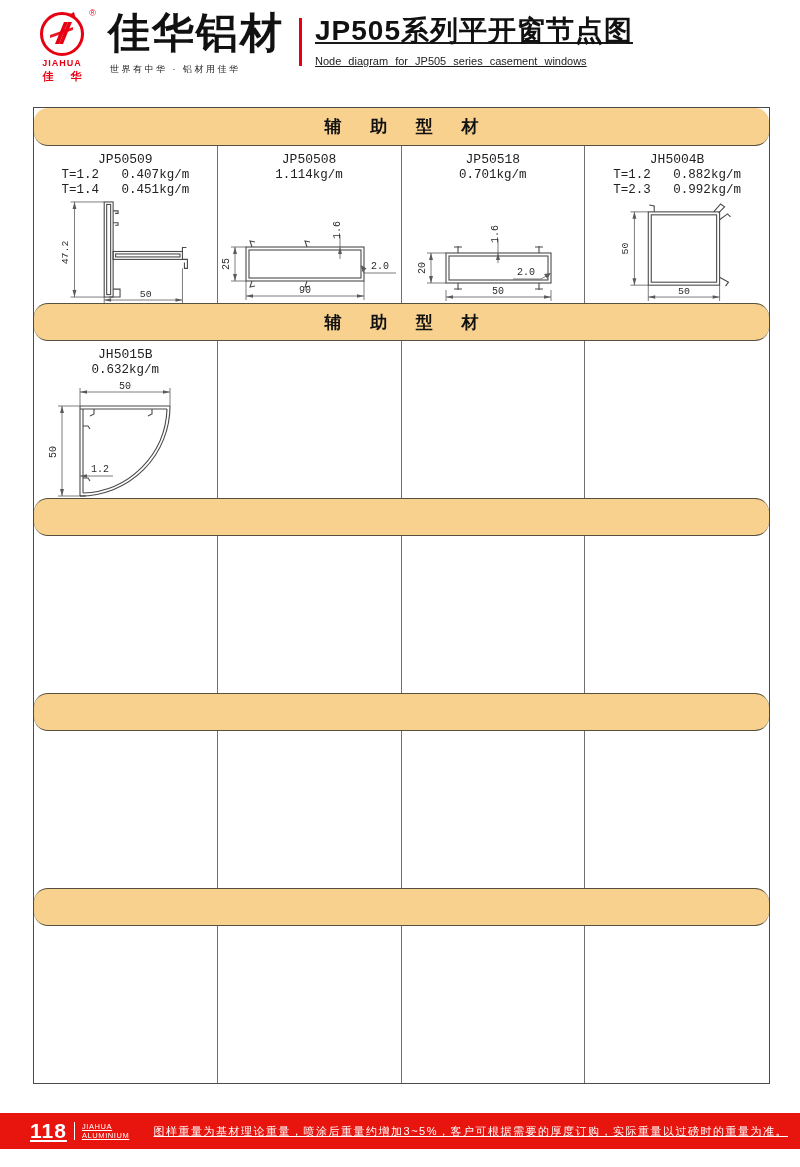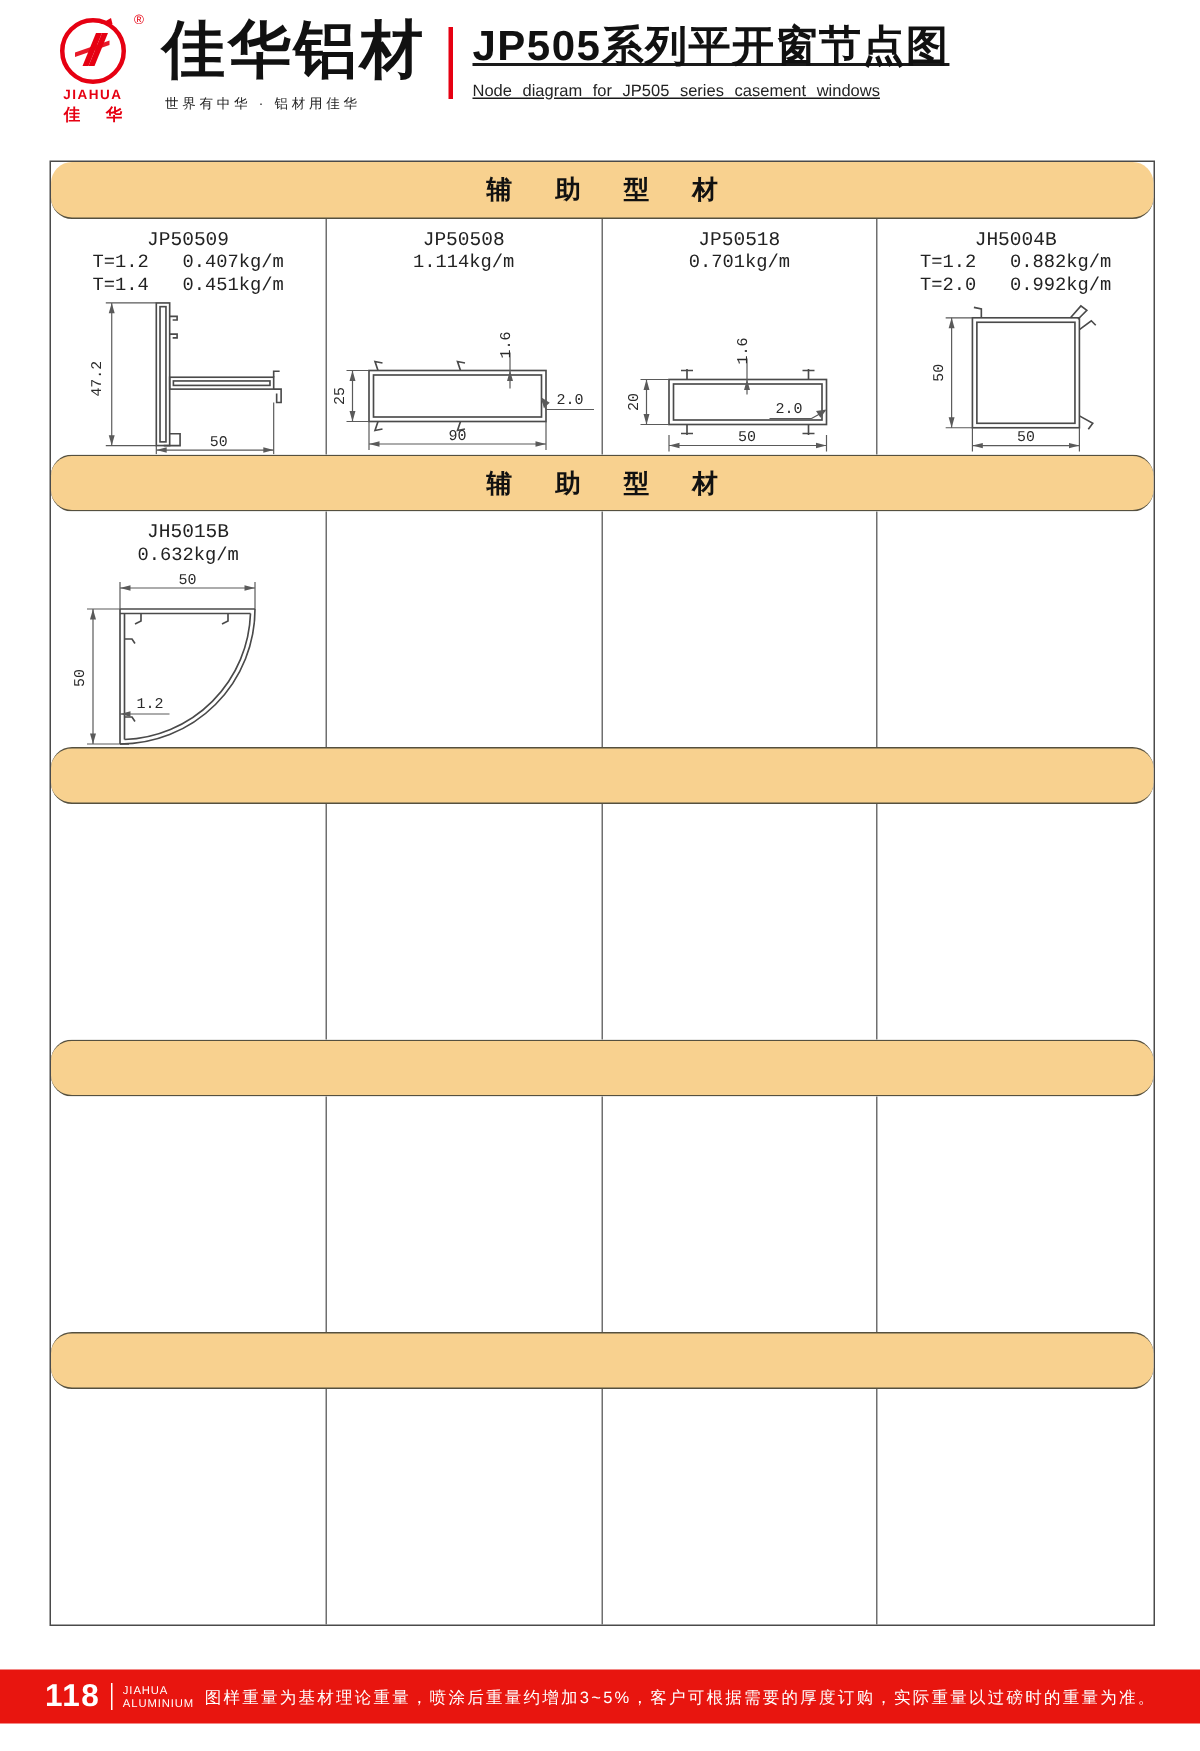--- a/index.html
+++ b/index.html
@@ -34,25 +34,25 @@
   .cell:last-child{border-right:none;}
   .p-name{font-size:13px;color:#222;line-height:16px;}
   .p-spec{font-size:12.5px;color:#222;line-height:15px;white-space:pre;}
   .cell svg{margin-top:auto;display:block;}
   .draw text{font-size:10px;fill:#2b2b2b;text-anchor:middle;}
   .draw .prof{stroke:#4a4a4a;fill:none;stroke-width:1.1;}
   .draw .dim{stroke:#5a5a5a;fill:none;stroke-width:0.8;}
   .draw .ah{fill:#5a5a5a;stroke:none;}
   
   .page-footer{position:absolute;left:0;top:1113px;width:800px;height:36px;background:#e8150f;
-        color:#fff;display:flex;align-items:center;}
+        color:#fff;display:flex;align-items:center;text-decoration:underline;}
   .footer-page{font-size:21px;font-weight:bold;margin-left:30px;letter-spacing:1px;}
   .footer-sep{width:1px;height:18px;background:#fff;margin:0 7px;}
   .footer-brand{font-size:7.5px;line-height:9px;letter-spacing:0.6px;}
-  .footer-note{margin-left:auto;margin-right:29px;font-size:11px;letter-spacing:1.5px;white-space:nowrap;}
+  .footer-note{margin-left:auto;margin-right:12px;font-size:11px;letter-spacing:1.5px;white-space:nowrap;}
 </style>
 </head>
 <body>
 
 <div class="page-header">
   <div class="logo-block">
     <span class="logo-reg">®</span>
     <svg width="50" height="48" viewBox="0 0 50 48">
       <circle cx="25" cy="24" r="20.5" fill="none" stroke="#e60012" stroke-width="3"></circle>
       <g fill="#e60012">
@@ -173,21 +173,21 @@
         <text x="24" y="71" transform="rotate(-90 24 71)">20</text>
         <text x="97" y="97">50</text>
         <text x="97" y="37" transform="rotate(-90 97 37)">1.6</text>
         <text x="125" y="78">2.0</text>
       </svg>
     </div>
 
     <div class="cell">
       <div class="p-name">JH5004B</div>
       <div class="p-spec">T=1.2   0.882kg/m</div>
-      <div class="p-spec">T=2.0   0.992kg/m</div>
+      <div class="p-spec">T=2.3   0.992kg/m</div>
       <svg class="draw" width="183" height="106" viewBox="0 0 183 106">
         <g class="prof">
           <rect x="62" y="14" width="72" height="74"></rect>
           <rect x="65" y="17" width="66" height="68"></rect>
           <path d="M68 14 v-6 l-5 -1"></path>
           <path d="M128 14 l7 -8 l4 3 l-6 6"></path>
           <path d="M134 22 l8 -6 l3 3"></path>
           <path d="M134 80 l9 5 l-3 4"></path>
         </g>
         <g class="dim">

